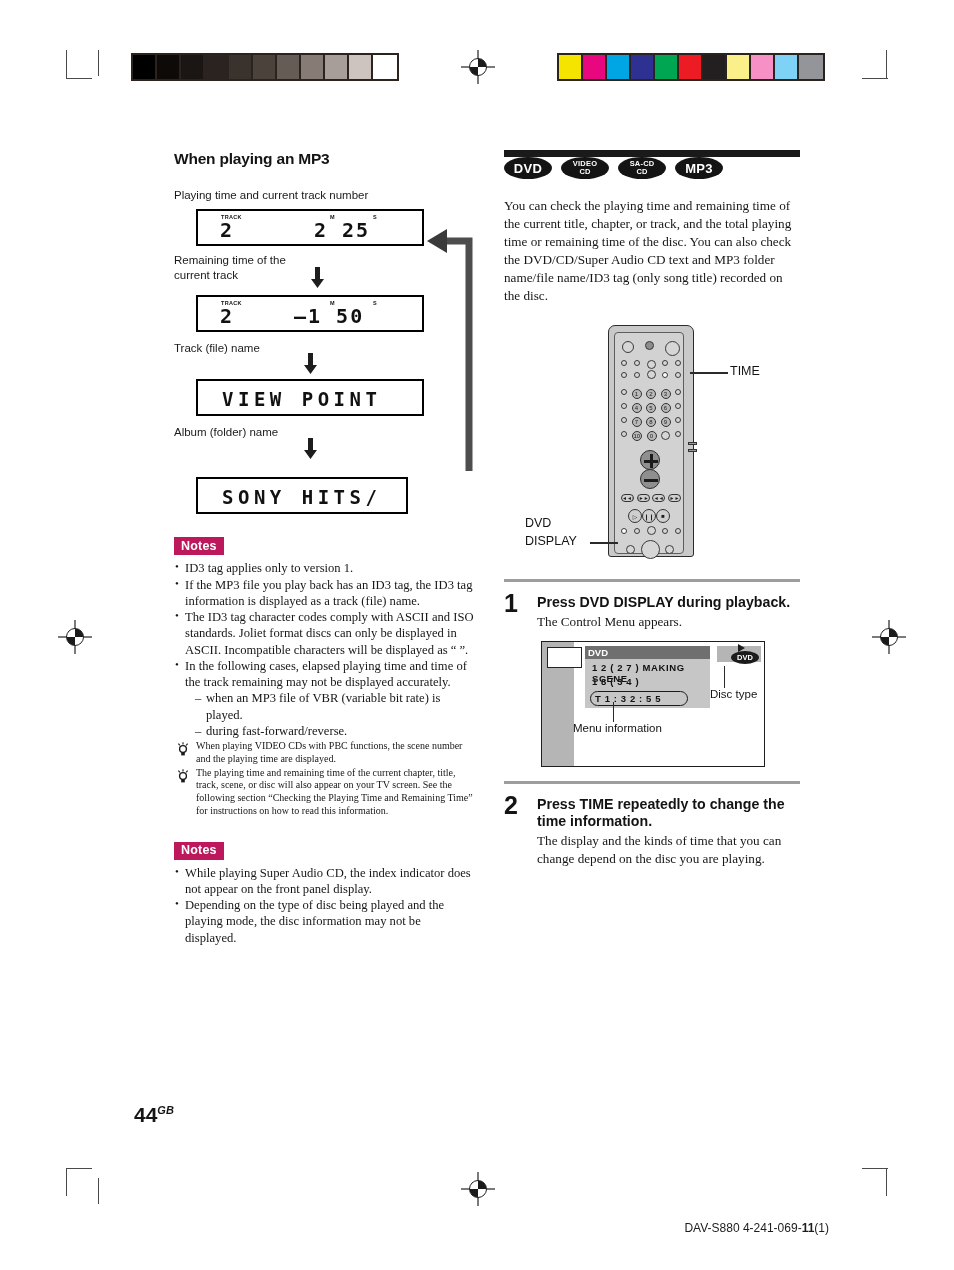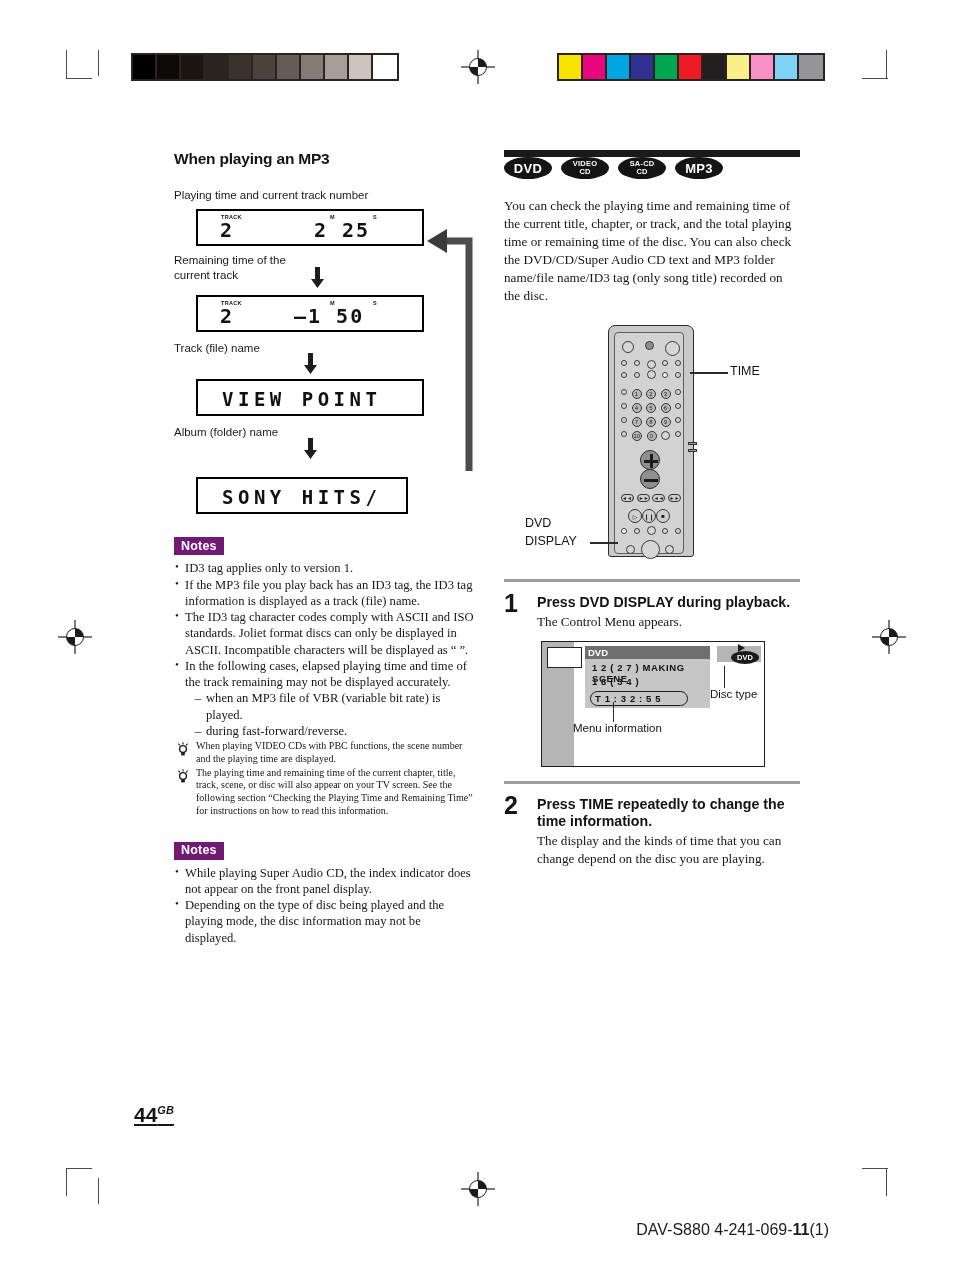--- a/index.html
+++ b/index.html
@@ -34,21 +34,21 @@
   .fl .lab{position:absolute;font-family:"Liberation Sans",sans-serif;font-size:5.5px;font-weight:bold;
            letter-spacing:.3px;color:#111;top:3px;}
   .fl .big{position:absolute;top:9px;font-family:"DejaVu Sans Mono",monospace;font-weight:bold;font-size:20px;
            letter-spacing:2px;color:#111;line-height:1;}
   .dotmat{position:absolute;top:7px;left:24px;font-family:"DejaVu Sans Mono",monospace;font-weight:bold;
           font-size:19px;letter-spacing:4.5px;color:#111;}
 
   .dnarrow{font-size:20px;line-height:1;color:#1d1d1d;}
 
   
-  .noteshdr{display:inline-block;background:#701a75;color:#fff;font-family:"Liberation Sans",sans-serif;
+  .noteshdr{display:inline-block;background:#be185d;color:#fff;font-family:"Liberation Sans",sans-serif;
             font-weight:bold;font-size:12.5px;padding:1.5px 7px 2.5px 7px;letter-spacing:.2px;}
   ul.notes{list-style:none;margin:5px 0 0 0;padding:0;font-size:12.6px;line-height:1.28;}
   ul.notes>li{position:relative;padding-left:11px;margin-bottom:.5px;}
   ul.notes>li:before{content:"•";position:absolute;left:1px;top:-1px;font-size:11px;}
   ul.sub{list-style:none;margin:0;padding:0 0 0 10px;}
   ul.sub>li{position:relative;padding-left:11px;}
   ul.sub>li:before{content:"–";position:absolute;left:0;top:0;}
 
   .tip{position:relative;padding-left:22px;font-size:10px;line-height:1.29;margin-top:1px;}
   .bulbicon{position:absolute;left:1px;top:1px;width:16px;height:16px;}
@@ -115,23 +115,23 @@
   .cm-time{position:absolute;left:5px;top:45px;width:98px;height:15px;border:1.4px solid #1a1a1a;border-radius:8px;box-sizing:border-box;
            font-family:"Liberation Sans",sans-serif;font-weight:bold;font-size:9.5px;color:#111;letter-spacing:.6px;
            display:flex;align-items:center;padding-left:4px;}
   .cm-right{position:absolute;left:175px;top:4px;width:44px;height:16px;background:#b5b5b5;}
   .cm-disc{position:absolute;left:189px;top:9px;width:28px;height:13px;border-radius:50%;background:#1b1b1b;color:#fff;
            font-family:"Liberation Sans",sans-serif;font-weight:bold;font-size:7.5px;display:flex;align-items:center;justify-content:center;}
   .cm-tri{position:absolute;left:196px;top:2px;width:0;height:0;border-left:7px solid #1d1d1d;border-top:4px solid transparent;border-bottom:4px solid transparent;}
   .cm-lbl{position:absolute;font-family:"Liberation Sans",sans-serif;font-size:11.5px;color:#141414;}
 
   
-  .pagenum{position:absolute;left:134px;top:1103px;font-family:"Liberation Sans",sans-serif;font-weight:bold;font-size:21px;color:#161616;text-decoration:underline;}
+  .pagenum{position:absolute;left:134px;top:1103px;font-family:"Liberation Sans",sans-serif;font-weight:bold;font-size:21px;color:#161616;}
   .pagenum sup{font-size:11px;font-style:italic;font-weight:bold;}
-  .footcode{position:absolute;right:125px;top:1221px;font-family:"Liberation Sans",sans-serif;font-size:16px;color:#1c1c1c;}
+  .footcode{position:absolute;right:125px;top:1221px;font-family:"Liberation Sans",sans-serif;font-size:12px;color:#1c1c1c;}
   .footcode b{font-weight:bold;}
 </style>
 </head>
 <body>
 
 <div class="grayramp" id="grayramp">
     <div class="swatch" style="background: rgb(0, 0, 0);"></div>
     <div class="swatch" style="background: rgb(13, 10, 8);"></div>
     <div class="swatch" style="background: rgb(27, 22, 19);"></div>
     <div class="swatch" style="background: rgb(42, 35, 31);"></div>

